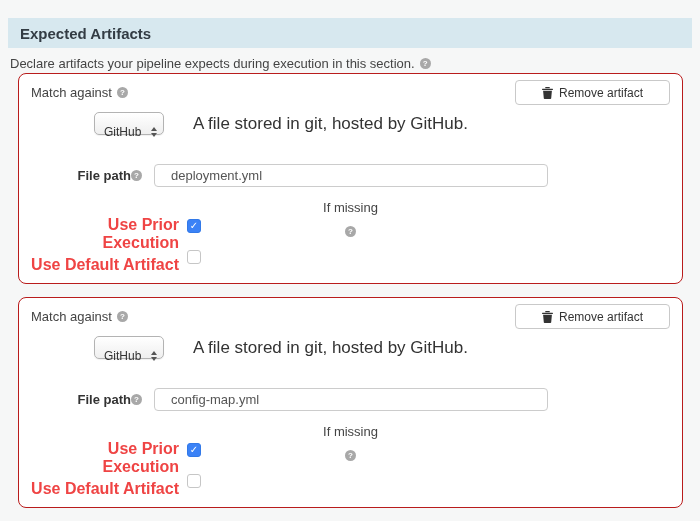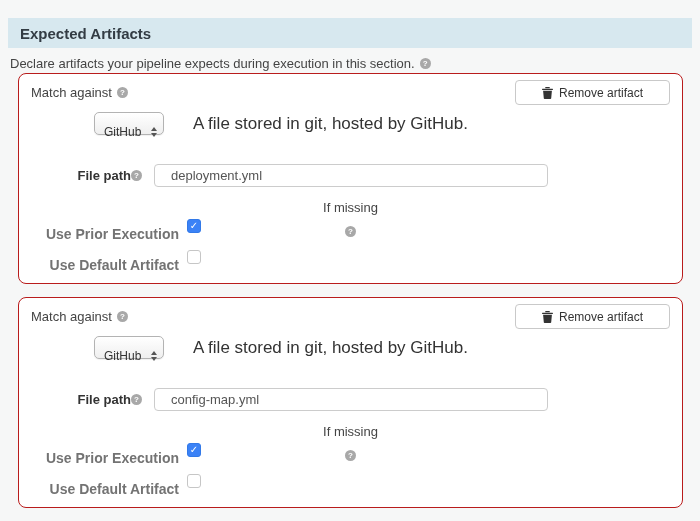--- a/index.html
+++ b/index.html
@@ -72,21 +72,21 @@
     padding: 2px 16px; font-size: 13px; color: #555;
     font-family: inherit; background: #fff; outline: none;
   }
   .missing-label {
     margin-top: 13px; height: 15px;
     font-size: 13px; color: #444;
     display: flex; align-items: center; gap: 11px; flex-direction: column;
   }
   .opt-row { margin-top: 2px; height: 17px; display: flex; align-items: center; }
   .opt-row.second { margin-top: 14px; }
-  .opt-label { width: 148px; text-align: right; font-size: 14px; font-weight: bold; color: #737373; margin-top: 16px; }
+  .opt-label { width: 148px; text-align: right; font-size: 16px; font-weight: bold; color: #ef4444; margin-top: 16px; }
   .checkbox {
     margin-left: 8px; width: 14px; height: 14px;
     border: 1px solid #c6c6c6; border-radius: 3px; background: #fff;
     display: flex; align-items: center; justify-content: center;
     cursor: pointer;
   }
   .checkbox.checked { background: #3b82f6; border-color: #3279e8; }
   .checkbox .check { display: none; color: #fff; font-size: 10px; font-weight: bold; line-height: 1; }
   .checkbox.checked .check { display: block; }
 </style>

